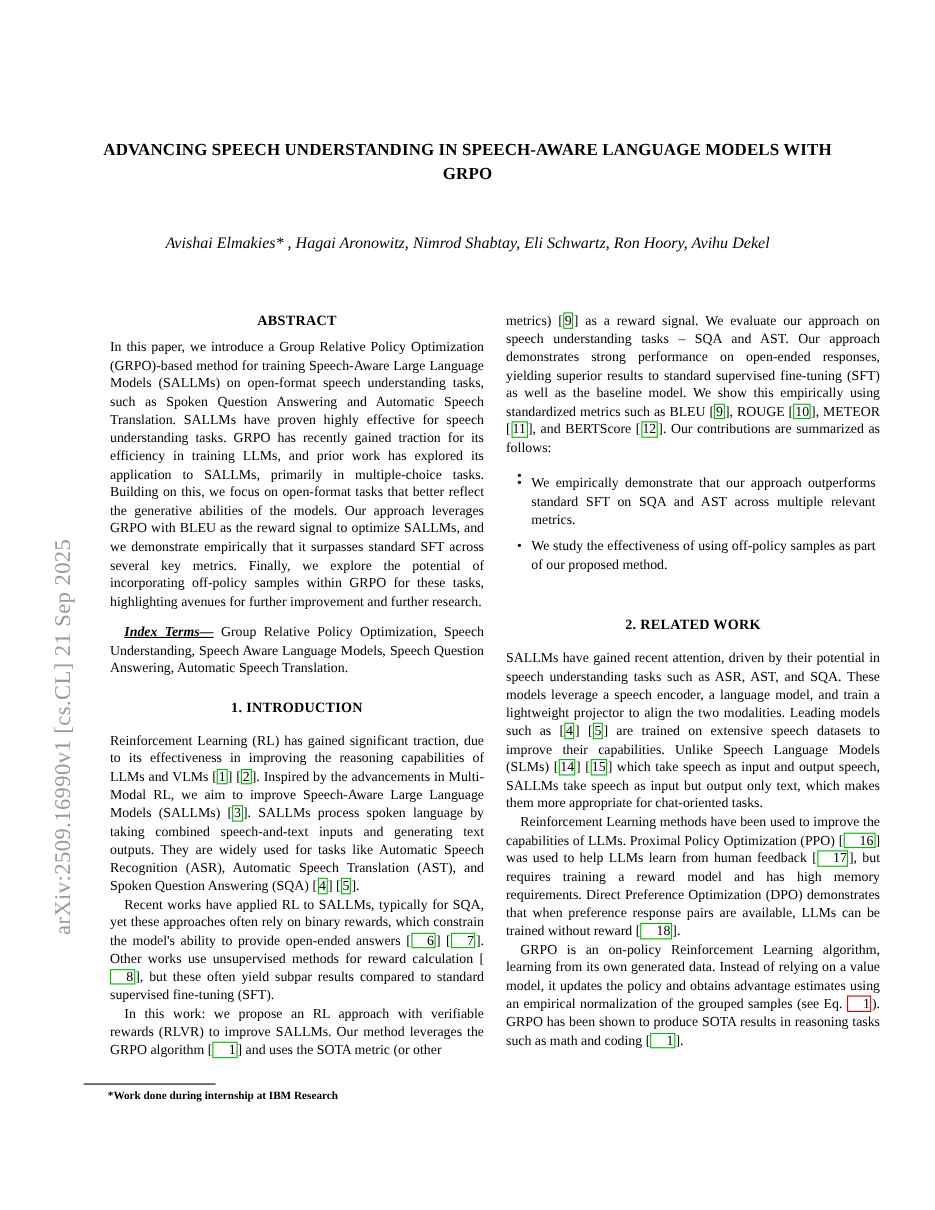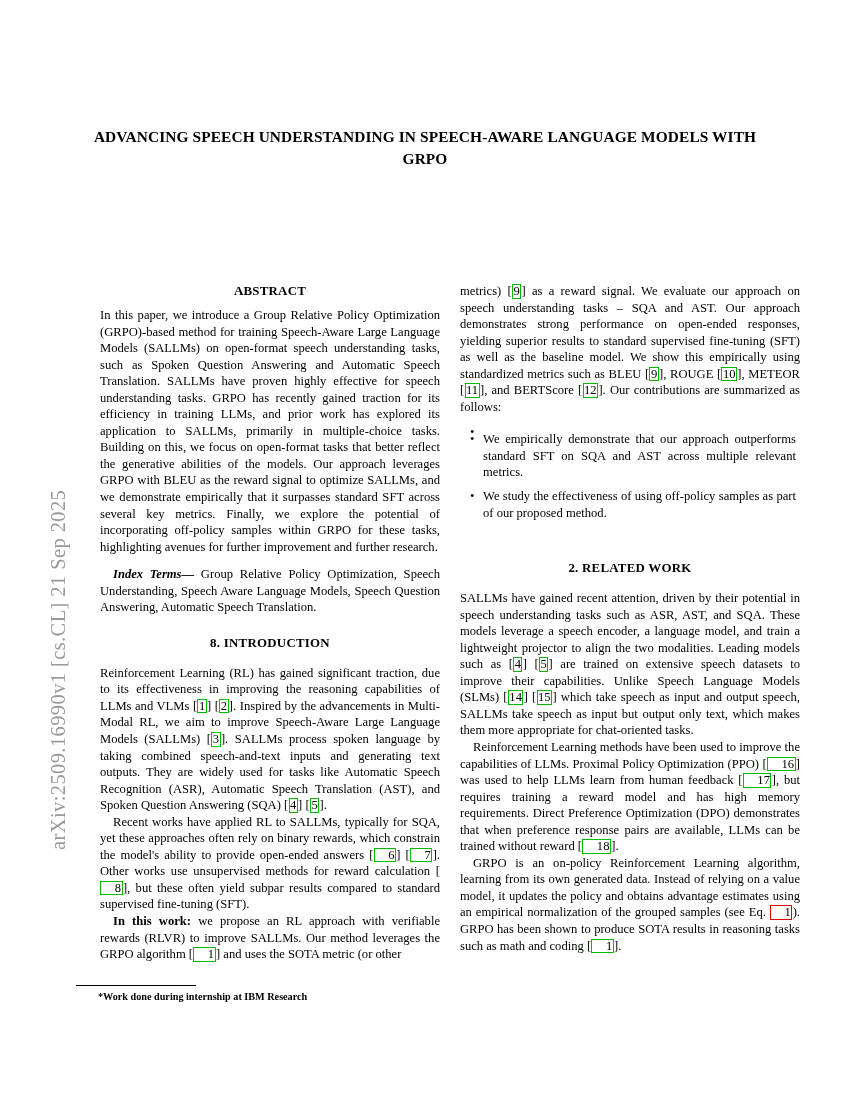--- a/index.html
+++ b/index.html
@@ -102,22 +102,22 @@
     padding-bottom: 13px;
   }
 
   p.para {
     margin: 0;
     text-indent: 0;
   }
   p.para.indent { text-indent: 13px; }
   p.para.spaced { padding-top: 11px; }
 
-  .runin-bold { font-weight: bold; }
-  .runin-bolditalic { font-weight: bold; font-style: italic; }
+  .runin-bold { font-weight: normal; }
+  .runin-bolditalic { font-weight: bold; font-style: italic; text-decoration: underline; }
 
   
   .cite {
     border: 1px solid #00bb00;
     padding: 0 0.5px;
     line-height: 1;
     display: inline-block;
     margin: 0 0.3px;
   }
   .eqref {
@@ -172,31 +172,32 @@
 <body>
 
 <div id="arxiv-stamp">
   <div class="stamp-text">arXiv:2509.16990v1  [cs.CL]  21 Sep 2025</div>
 </div>
 
 <div id="page">
 
   <div id="header-block">
     <h1 id="paper-title">ADVANCING SPEECH UNDERSTANDING IN SPEECH-AWARE LANGUAGE MODELS WITH GRPO</h1>
+    <p id="author-line">Avishai Elmakies* , Hagai Aronowitz, Nimrod Shabtay, Eli Schwartz, Ron Hoory, Avihu Dekel</p>
   </div>
 
   <div class="column" id="left-column">
 
     <p class="section-heading abstract-heading">ABSTRACT</p>
 
     <p class="para">In this paper, we introduce a Group Relative Policy Optimization (GRPO)-based method for training Speech-Aware Large Language Models (SALLMs) on open-format speech understanding tasks, such as Spoken Question Answering and Automatic Speech Translation. SALLMs have proven highly effective for speech understanding tasks. GRPO has recently gained traction for its efficiency in training LLMs, and prior work has explored its application to SALLMs, primarily in multiple-choice tasks. Building on this, we focus on open-format tasks that better reflect the generative abilities of the models. Our approach leverages GRPO with BLEU as the reward signal to optimize SALLMs, and we demonstrate empirically that it surpasses standard SFT across several key metrics. Finally, we explore the potential of incorporating off-policy samples within GRPO for these tasks, highlighting avenues for further improvement and further research.</p>
 
     <p class="para spaced indent"><span class="runin-bolditalic">Index Terms—</span><span> Group Relative Policy Optimization, Speech Understanding, Speech Aware Language Models, Speech Question Answering, Automatic Speech Translation.</span></p>
 
-    <p class="section-heading numbered-heading">8.  INTRODUCTION</p>
+    <p class="section-heading numbered-heading">1.  INTRODUCTION</p>
 
     <p class="para"><span>Reinforcement Learning (RL) has gained significant traction, due to its effectiveness in improving the reasoning capabilities of LLMs and VLMs [</span><span class="cite">1</span><span>] [</span><span class="cite">2</span><span>]. Inspired by the advancements in Multi-Modal RL, we aim to improve Speech-Aware Large Language Models (SALLMs) [</span><span class="cite">3</span><span>]. SALLMs process spoken language by taking combined speech-and-text inputs and generating text outputs. They are widely used for tasks like Automatic Speech Recognition (ASR), Automatic Speech Translation (AST), and Spoken Question Answering (SQA) [</span><span class="cite">4</span><span>] [</span><span class="cite">5</span><span>].</span></p>
 
     <p class="para indent"><span>Recent works have applied RL to SALLMs, typically for SQA, yet these approaches often rely on binary rewards, which constrain the model's ability to provide open-ended answers [</span><span class="cite">6</span><span>] [</span><span class="cite">7</span><span>]. Other works use unsupervised methods for reward calculation [</span><span class="cite">8</span><span>], but these often yield subpar results compared to standard supervised fine-tuning (SFT).</span></p>
 
     <p class="para indent"><span class="runin-bold">In this work:</span><span> we propose an RL approach with verifiable rewards (RLVR) to improve SALLMs. Our method leverages the GRPO algorithm [</span><span class="cite">1</span><span>] and uses the SOTA metric (or other</span></p>
   </div>
 
   <div class="column" id="right-column">
 

